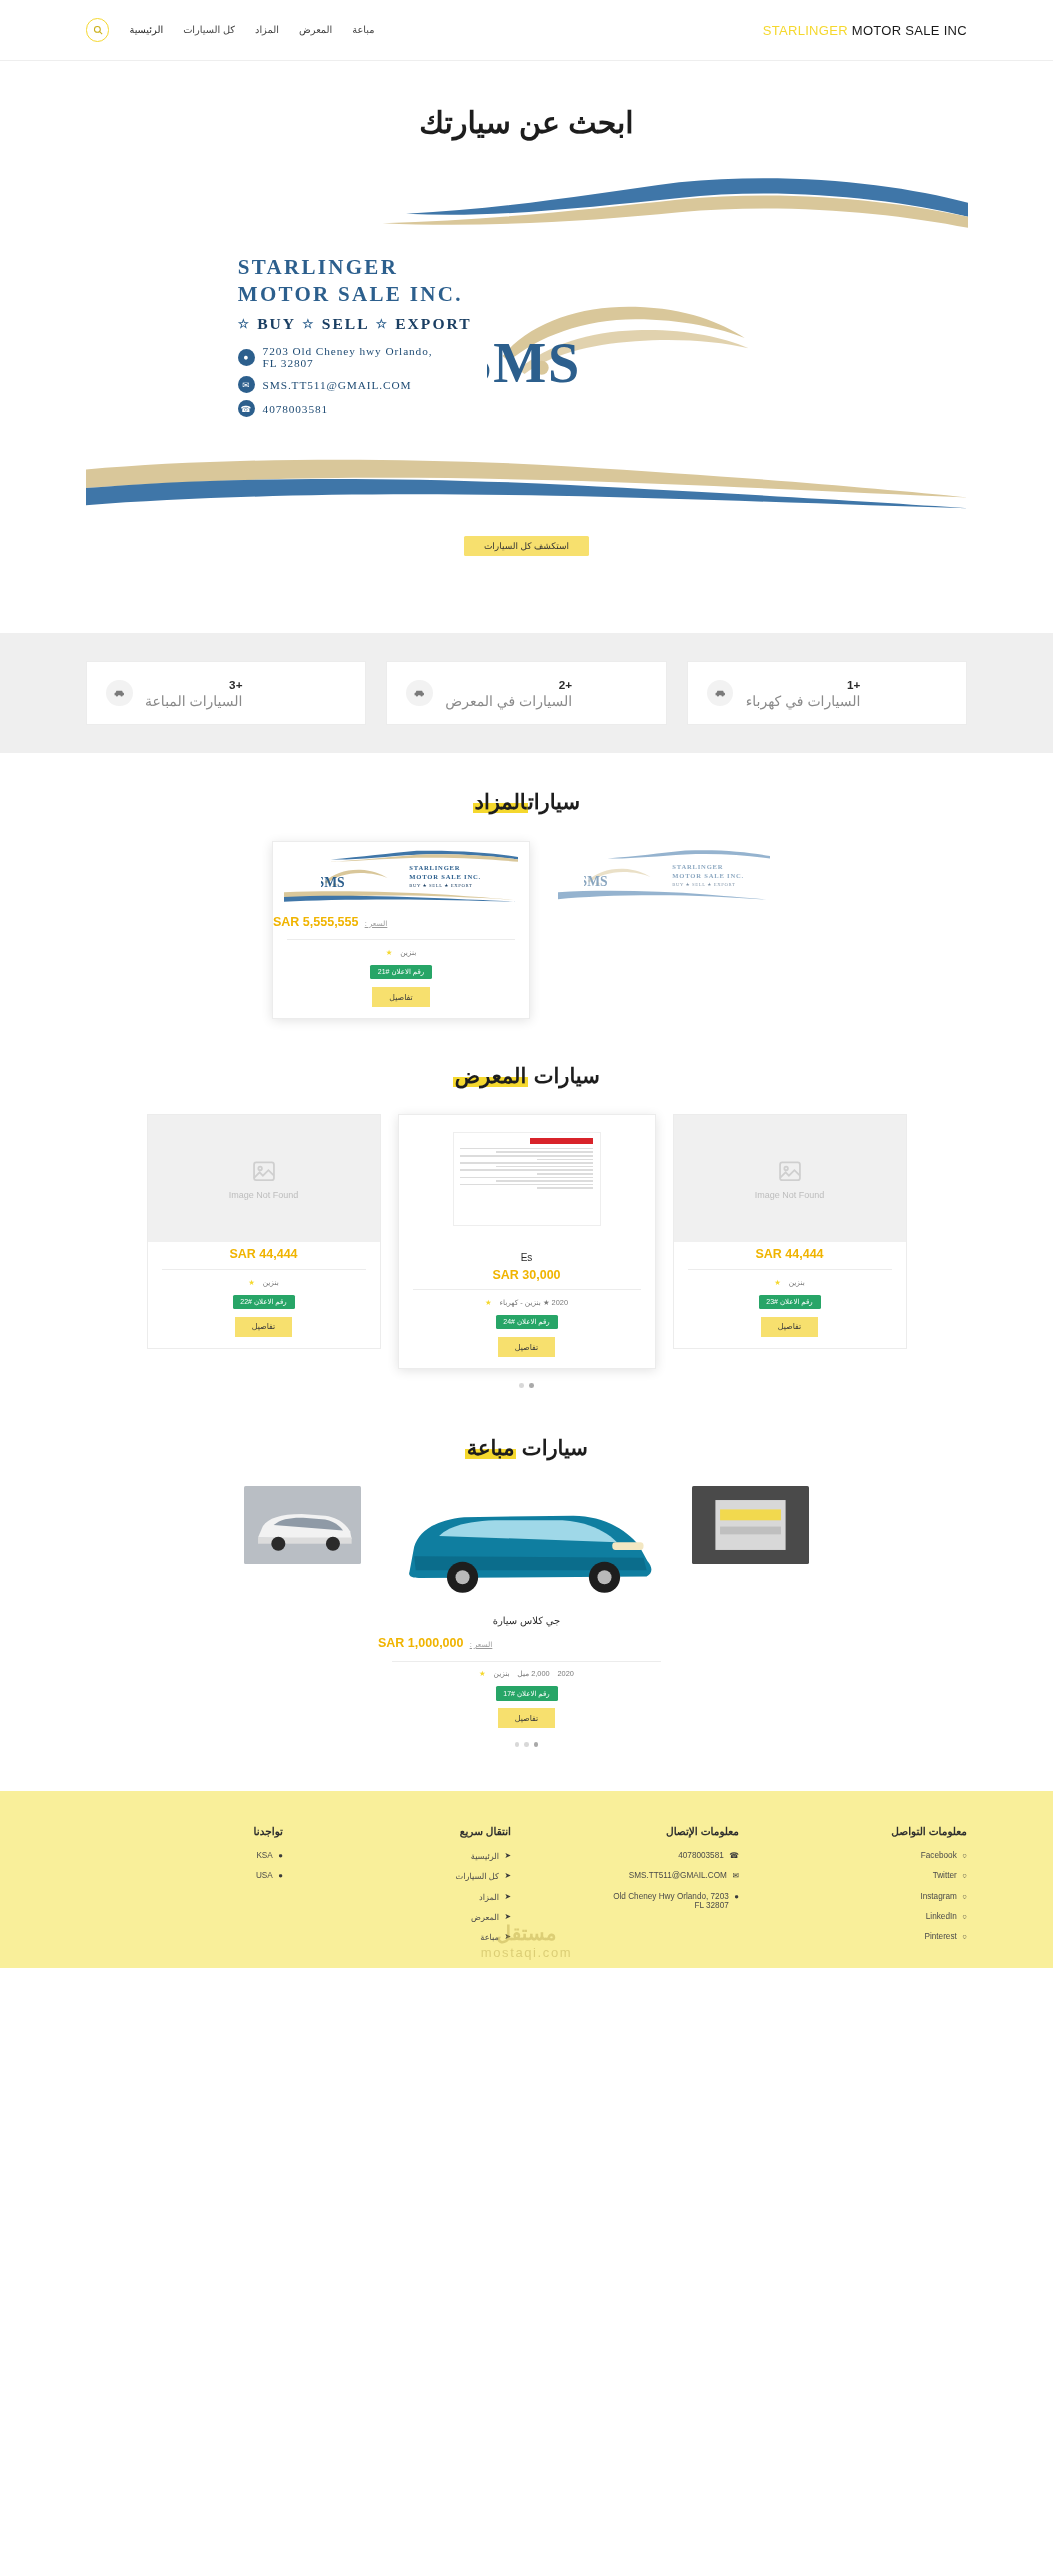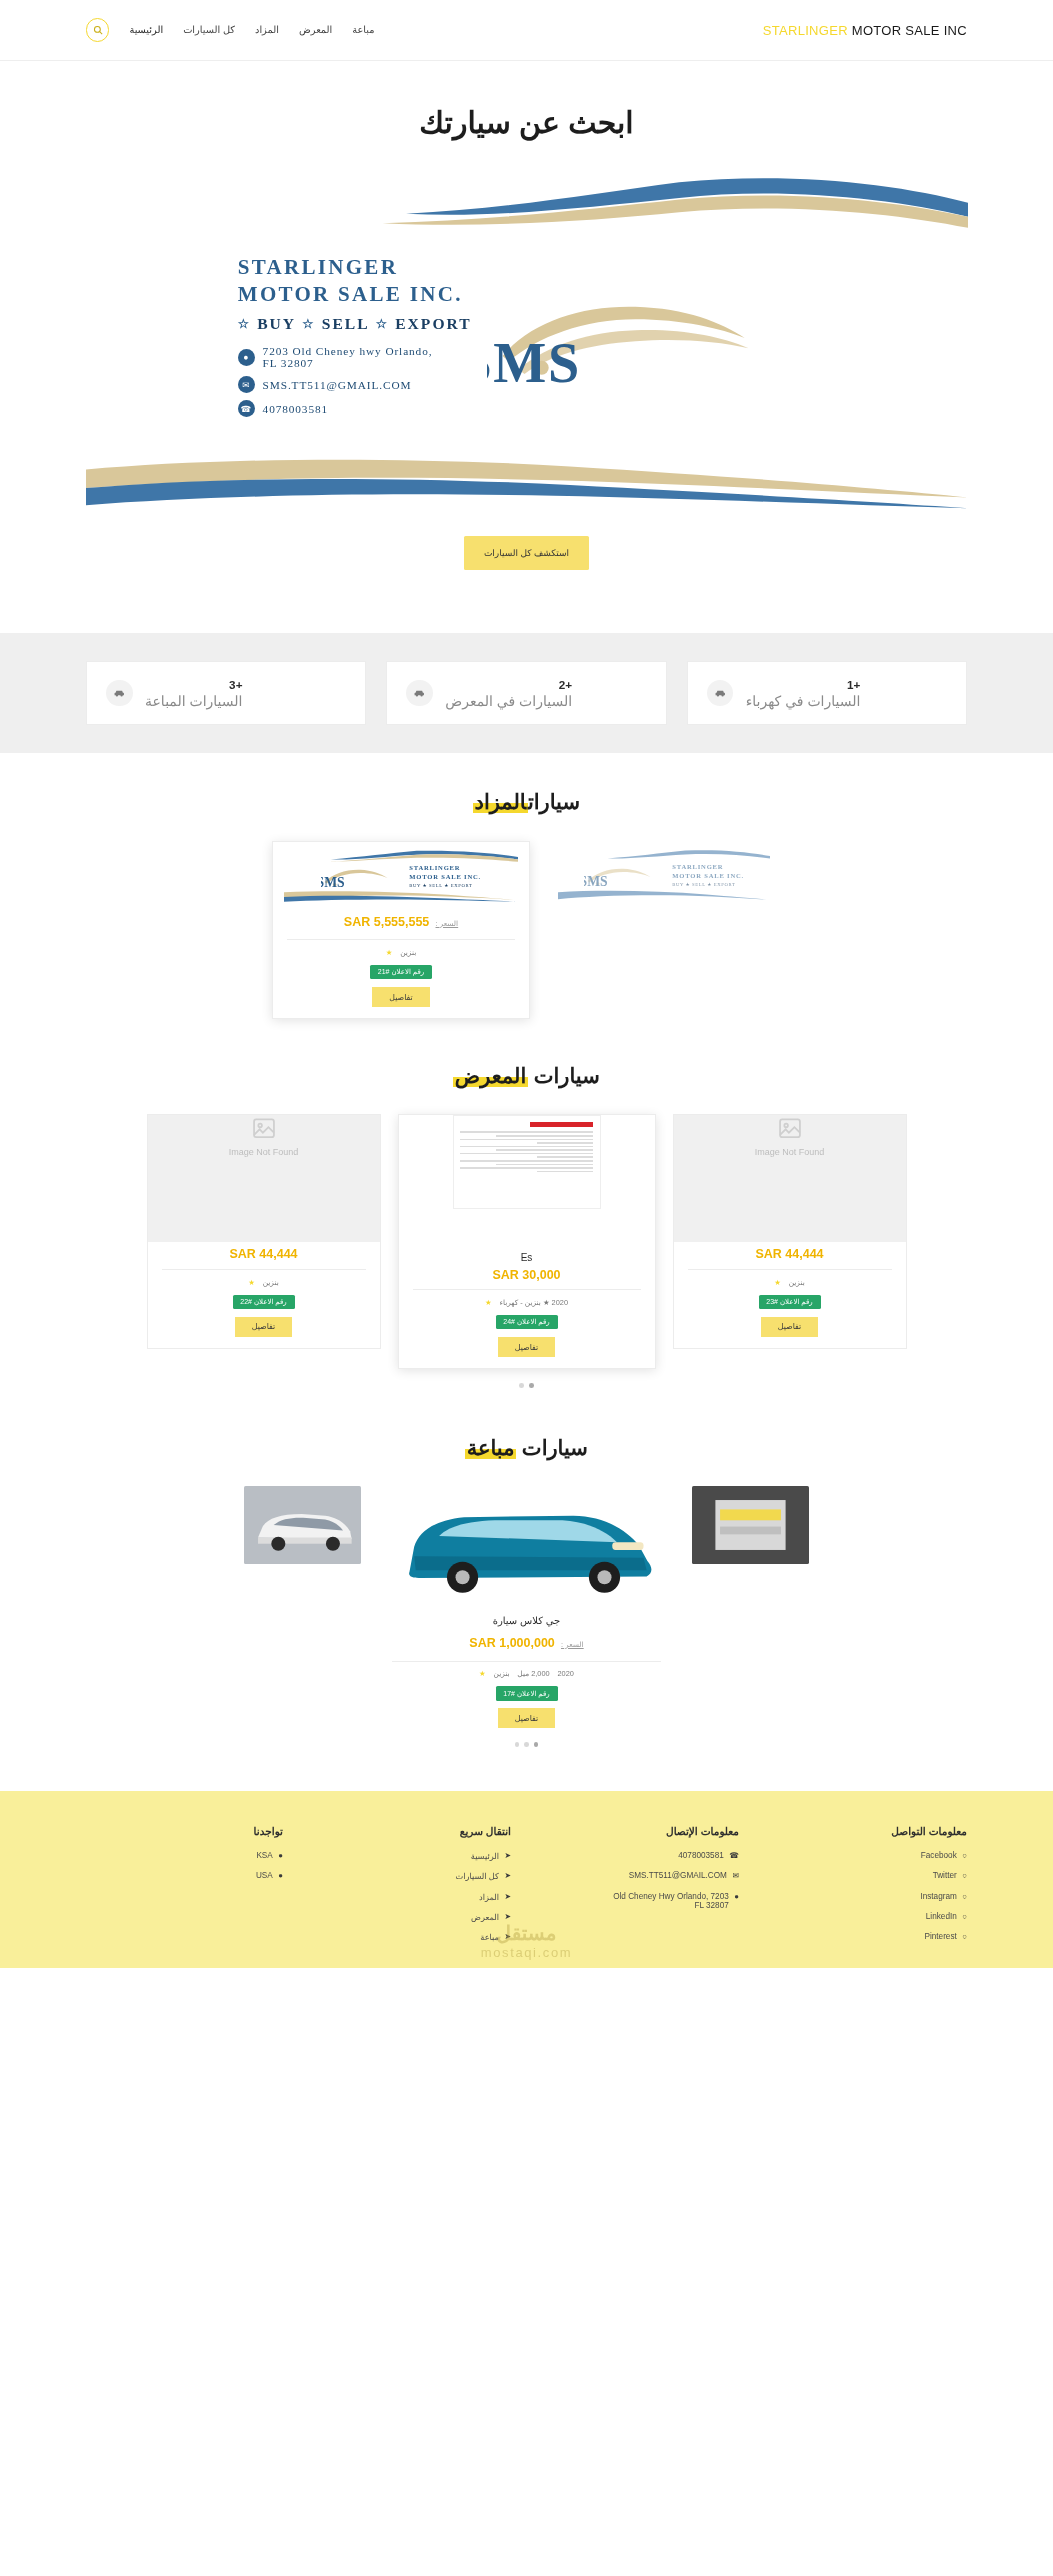--- a/index.html
+++ b/index.html
@@ -78,21 +78,21 @@
   }
   .cicon {
     width: 17px; height: 17px; border-radius: 50%;
     background: #2c5f8d; color: #fff; display: flex;
     align-items: center; justify-content: center; font-size: 8.6px; flex: 0 0 17px;
   }
   .swoosh-bottom { width: 100%; height: 62px; margin-top: 23.4px; }
   .explore-wrap { text-align: center; margin-top: 17px; }
   .btn-yellow {
     display: inline-block; background: #f7e06e; color: #333;
-    border: none; font-size: 9px; padding: 12px 20px; cursor: pointer;
+    border: none; font-size: 9px; padding: 5px 20px; cursor: pointer;
     border-radius: 1.6px;
   }
 
   
   .stats-band { background: #efefef; padding: 28px 86px; margin-top: 20px; }
   .stats-row { display: flex; gap: 20px; flex-direction: row-reverse; }
   .stat-card {
     flex: 1; background: #fff; border: 0.8px solid #ececec;
     padding: 15.6px 19px; display: flex; flex-direction: row-reverse;
     align-items: center; gap: 12.5px; justify-content: flex-start;
@@ -117,29 +117,29 @@
   .cars-row { display: flex; justify-content: center; align-items: flex-start; gap: 17px; }
 
   .car-card {
     background: #fff; border: 0.8px solid #ececec; width: 234px;
     padding: 0 0 11px; text-align: center;
   }
   .car-card.featured { box-shadow: 0 1.6px 11px rgba(0,0,0,.12); width: 258px; }
   .car-card.ghost { border: none; background: transparent; opacity: .55; }
   .car-thumb {
     height: 127px; background: #f0f0f0; display: flex; align-items: center;
-    flex-direction: column; gap: 4.7px; color: #c9c9c9;
+    justify-content: center; flex-direction: column; gap: 4.7px; color: #c9c9c9;
     overflow: hidden; position: relative;
   }
   .car-thumb.plain { background: #fff; }
   .notfound-txt { font-size: 9px; color: #bdbdbd; }
   .car-name { font-size: 10px; color: #2b2b2b; margin: 9.4px 0 4.7px; }
   .car-price { color: #f0b400; font-size: 12.5px; font-weight: 700; margin: 4.7px 0 3.1px; }
   .car-price-small { font-size: 7.4px; color: #9a9a9a; text-decoration: underline; }
-  .price-row { display: flex; align-items: baseline; justify-content: center; gap: 6.2px; flex-direction: row-reverse;}
+  .price-row { display: flex; align-items: baseline; gap: 6.2px; flex-direction: row-reverse;}
   .divider { height: 0.8px; background: #ececec; margin: 7.8px 14px; }
   .car-meta {
     font-size: 7.4px; color: #7a7a7a; display: flex; gap: 7.8px;
     justify-content: center; flex-direction: row-reverse; margin-bottom: 6.2px;
   }
   .car-meta .dot { color: #f5d82e; }
   .badge-green {
     display: inline-block; background: #27a567; color: #fff; font-size: 7px;
     padding: 3.1px 7.8px; border-radius: 1.6px; margin-bottom: 7.8px;
   }

